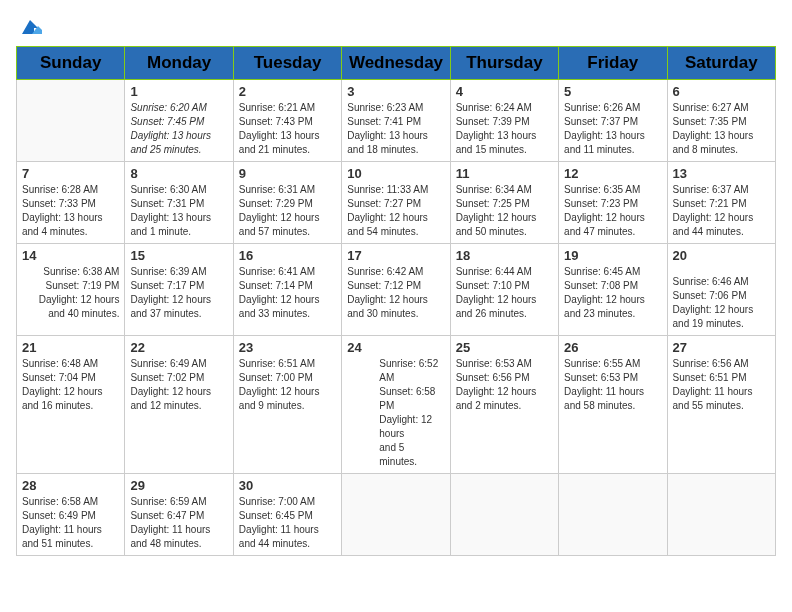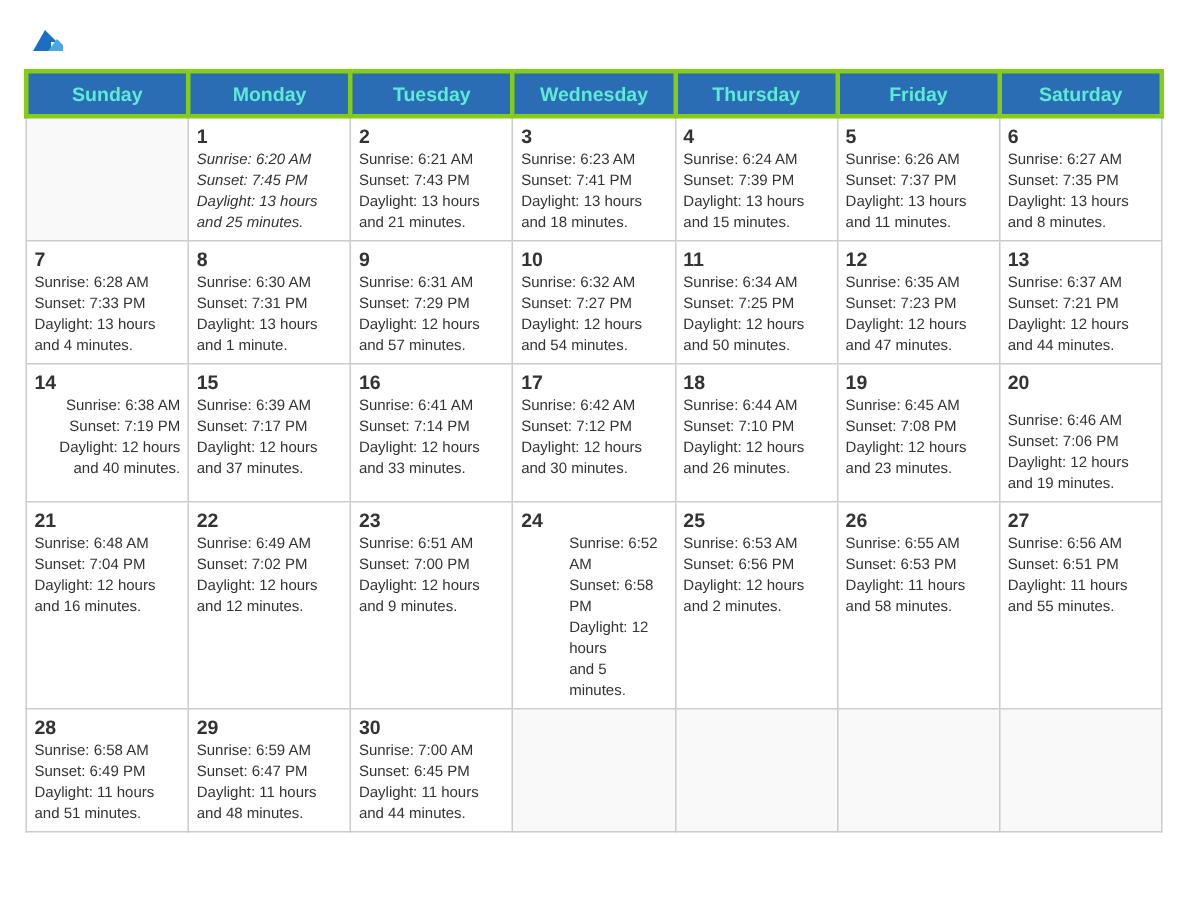--- a/index.html
+++ b/index.html
@@ -54,26 +54,26 @@
       font-size: 14px;
       color: #555;
     }
     .calendar {
       width: 100%;
       border-collapse: collapse;
       border: 1px solid #ccc;
     }
     .calendar th {
       background-color: #2a6db5;
-      color: #5eead4;
-      font-size: 13px;
+      color: #000000;
+      font-size: 17px;
       font-weight: bold;
       padding: 6px 4px;
       text-align: center;
-      border: 3px solid #84cc16;
+      border: 1px solid #84cc16;
     }
     .calendar td {
       vertical-align: top;
       border: 1px solid #ccc;
       padding: 4px 5px;
       width: 108px;
       min-height: 80px;
       font-size: 10.5px;
       color: #333;
       background: #fff;
@@ -191,21 +191,21 @@
         </td>
         <td>
           <span class="day-number">9</span>
           <div class="day-detail" style="white-space: pre-line;">Sunrise: 6:31 AM
 Sunset: 7:29 PM
 Daylight: 12 hours
 and 57 minutes.</div>
         </td>
         <td>
           <span class="day-number">10</span>
-          <div class="day-detail" style="white-space: pre-line;">Sunrise: 6:32 AM
+          <div class="day-detail" style="white-space: pre-line;">Sunrise: 11:33 AM
 Sunset: 7:27 PM
 Daylight: 12 hours
 and 54 minutes.</div>
         </td>
         <td>
           <span class="day-number">11</span>
           <div class="day-detail" style="white-space: pre-line;">Sunrise: 6:34 AM
 Sunset: 7:25 PM
 Daylight: 12 hours
 and 50 minutes.</div>

